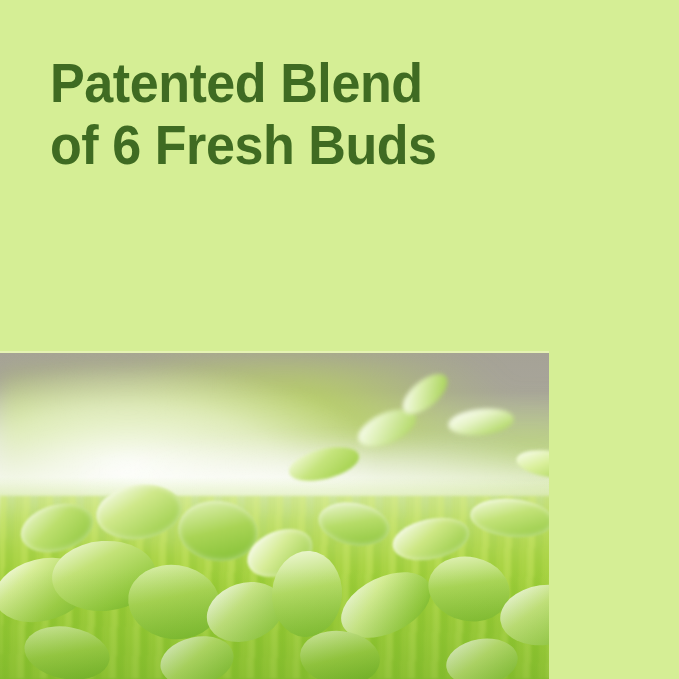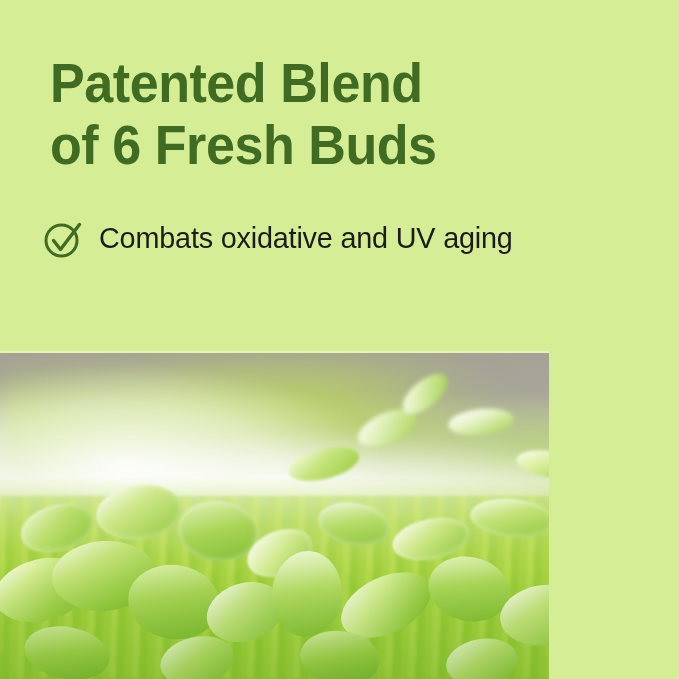--- a/index.html
+++ b/index.html
@@ -106,29 +106,20 @@
 <div class="poster">
 
   <div class="panel">
 
     <div class="headline">Patented Blend
 of 6 Fresh Buds</div>
 
     <div class="bullets">
 
 
-      <div class="bullet">
-        <span class="ck">
-          <svg width="42" height="42" viewBox="0 0 42 42">
-            <circle cx="19.5" cy="22.5" r="15.5" fill="none" stroke="#3f6b22" stroke-width="3"></circle>
-            <path d="M11.5 22.5 L18.5 31.5 L37.5 6.5" fill="none" stroke="#3f6b22" stroke-width="3.4" stroke-linecap="round" stroke-linejoin="round"></path>
-          </svg>
-        </span>
-        <span class="btxt">Combats oxidative and UV aging</span>
-      </div>
 
     </div>
   </div>
   <div class="panel-edge"></div>
 
   <div class="photo">
     <div class="blurbed"></div>
     <div class="glow"></div>
     <div class="haze"></div>
 

